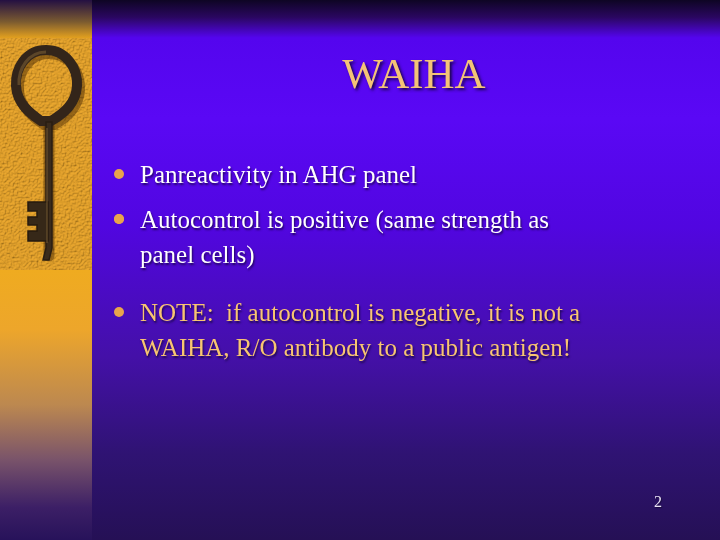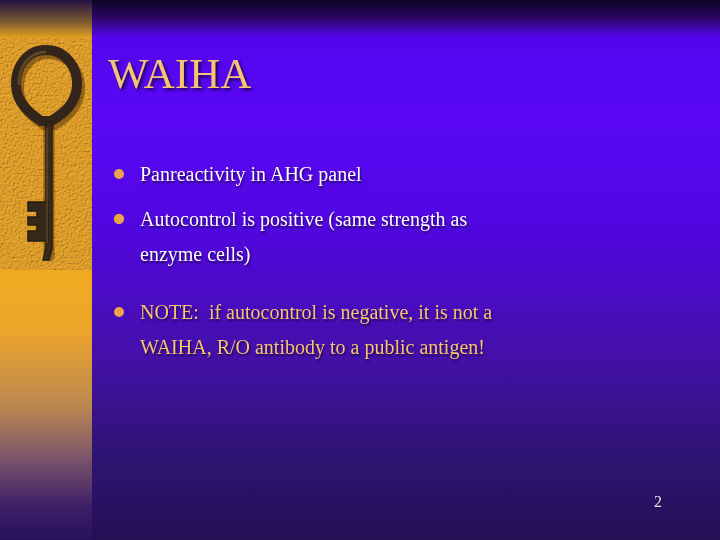--- a/index.html
+++ b/index.html
@@ -24,34 +24,34 @@
   }
   .key-photo {
     position:absolute; left:0; top:38px; width:92px; height:232px;
     overflow:hidden;
   }
   .key-photo svg { display:block; }
 
   
   .title {
     position:absolute; left:92px; right:0; top:52px;
-    text-align:left; font-size:43px; line-height:1;
+    text-align:center; font-size:43px; line-height:1;
     color:#F4C377; font-weight:400;
     text-shadow:2px 2px 3px rgba(15,5,40,0.85);
     margin-left:16px;
   }
 
   
   .bullet-list {
     position:absolute; left:112px; top:157px; width:600px;
     list-style:none;
   }
   .bullet-list li {
     position:relative; padding-left:28px; margin-bottom:10px;
-    font-size:20px; line-height:35px;
+    font-size:25px; line-height:35px;
     text-shadow:1px 2px 2px rgba(15,5,40,0.7);
   }
   .bullet-list li .dot {
     position:absolute; left:2px; top:12px; width:10px; height:10px;
     border-radius:50%; background:#E9A44C;
   }
   .bullet-list li .txt { white-space:pre-wrap; }
   .bullet-list li.white { color:#FFFFFF; }
   .bullet-list li.gold  { color:#F8C571; margin-top:23px; }
 
@@ -105,21 +105,21 @@
     <li class="white">
       <span class="dot"></span>
       <span class="txt">Panreactivity in AHG panel</span>
     </li>
     <li class="white">
       <span class="dot"></span>
     </li>
     <li class="white">
       <span class="dot"></span>
       <span class="txt">Autocontrol is positive (same strength as
-enzyme cells)</span>
+panel cells)</span>
     </li>
     <li class="gold">
       <span class="dot"></span>
       <span class="txt">NOTE:  if autocontrol is negative, it is not a
 WAIHA, R/O antibody to a public antigen!</span>
     </li>
   </ul>
 
   <div class="page-number">2</div>
 

